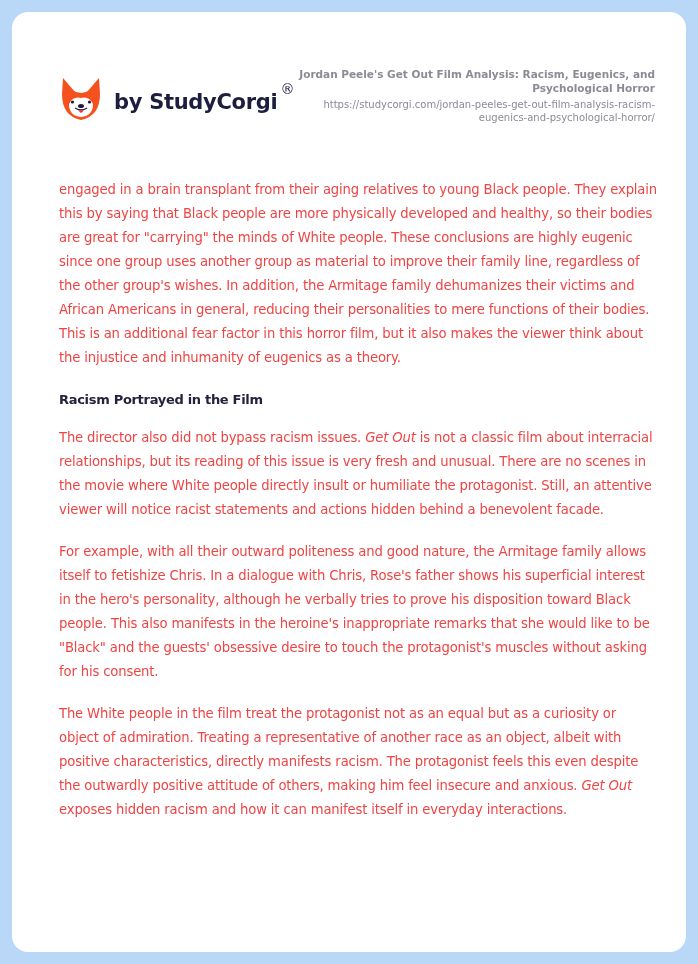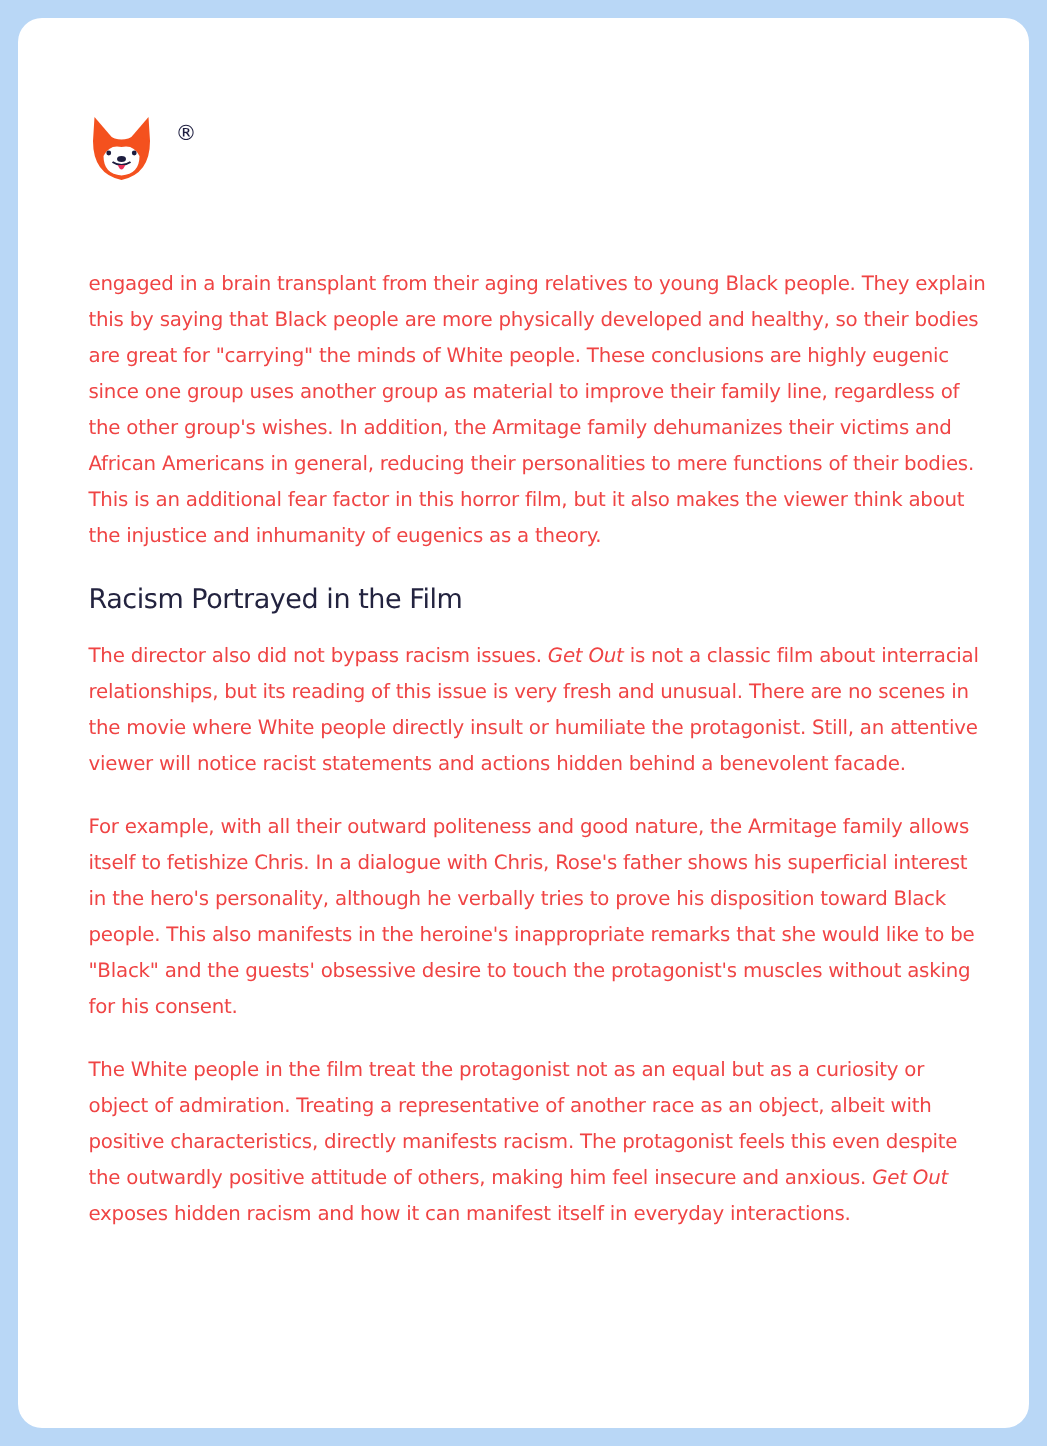--- a/index.html
+++ b/index.html
@@ -91,22 +91,22 @@
       line-height: 24px;
       color: #ef4444;
       margin: 0 0 18px 0;
       letter-spacing: -0.15px;
     }
     .para em {
       font-style: italic;
     }
     .section-heading {
       font-family: "DejaVu Sans", sans-serif;
-      font-weight: normal;
-      font-size: 18px;
+      font-weight: bold;
+      font-size: 13px;
       line-height: 24px;
       color: #23233f;
       margin: 0 0 14px 0;
       letter-spacing: -0.3px;
     }
   </style>
 </head>
 <body>
 
 <div class="card">
@@ -123,21 +123,26 @@
 
         <circle cx="12.5" cy="26" r="1.6" fill="#1d1d3f"></circle>
         <circle cx="29.5" cy="26" r="1.6" fill="#1d1d3f"></circle>
 
         <ellipse cx="21" cy="30" rx="3" ry="2" fill="#1d1d3f"></ellipse>
 
         <path d="M15 32 Q21 36 27 32" stroke="#1d1d3f" stroke-width="1.3" fill="none"></path>
 
         <path d="M18.5 34 Q21 40 23.5 34 Z" fill="#e8305a"></path>
       </svg>
+      <span class="logo-text">by StudyCorgi</span>
       <span class="logo-reg">®</span>
+    </div>
+    <div class="meta">
+      <div class="meta-title">Jordan Peele's Get Out Film Analysis: Racism, Eugenics, and Psychological Horror</div>
+      <div class="meta-url">https://studycorgi.com/jordan-peeles-get-out-film-analysis-racism-eugenics-and-psychological-horror/</div>
     </div>
   </div>
 
   <div class="content">
     <p class="para">engaged in a brain transplant from their aging relatives to young Black people. They explain this by saying that Black people are more physically developed and healthy, so their bodies are great for "carrying" the minds of White people. These conclusions are highly eugenic since one group uses another group as material to improve their family line, regardless of the other group's wishes. In addition, the Armitage family dehumanizes their victims and African Americans in general, reducing their personalities to mere functions of their bodies. This is an additional fear factor in this horror film, but it also makes the viewer think about the injustice and inhumanity of eugenics as a theory.</p>
 
     <h2 class="section-heading">Racism Portrayed in the Film</h2>
 
     <p class="para"><span>The director also did not bypass racism issues. </span><em>Get Out</em><span> is not a classic film about interracial relationships, but its reading of this issue is very fresh and unusual. There are no scenes in the movie where White people directly insult or humiliate the protagonist. Still, an attentive viewer will notice racist statements and actions hidden behind a benevolent facade.</span></p>
 

